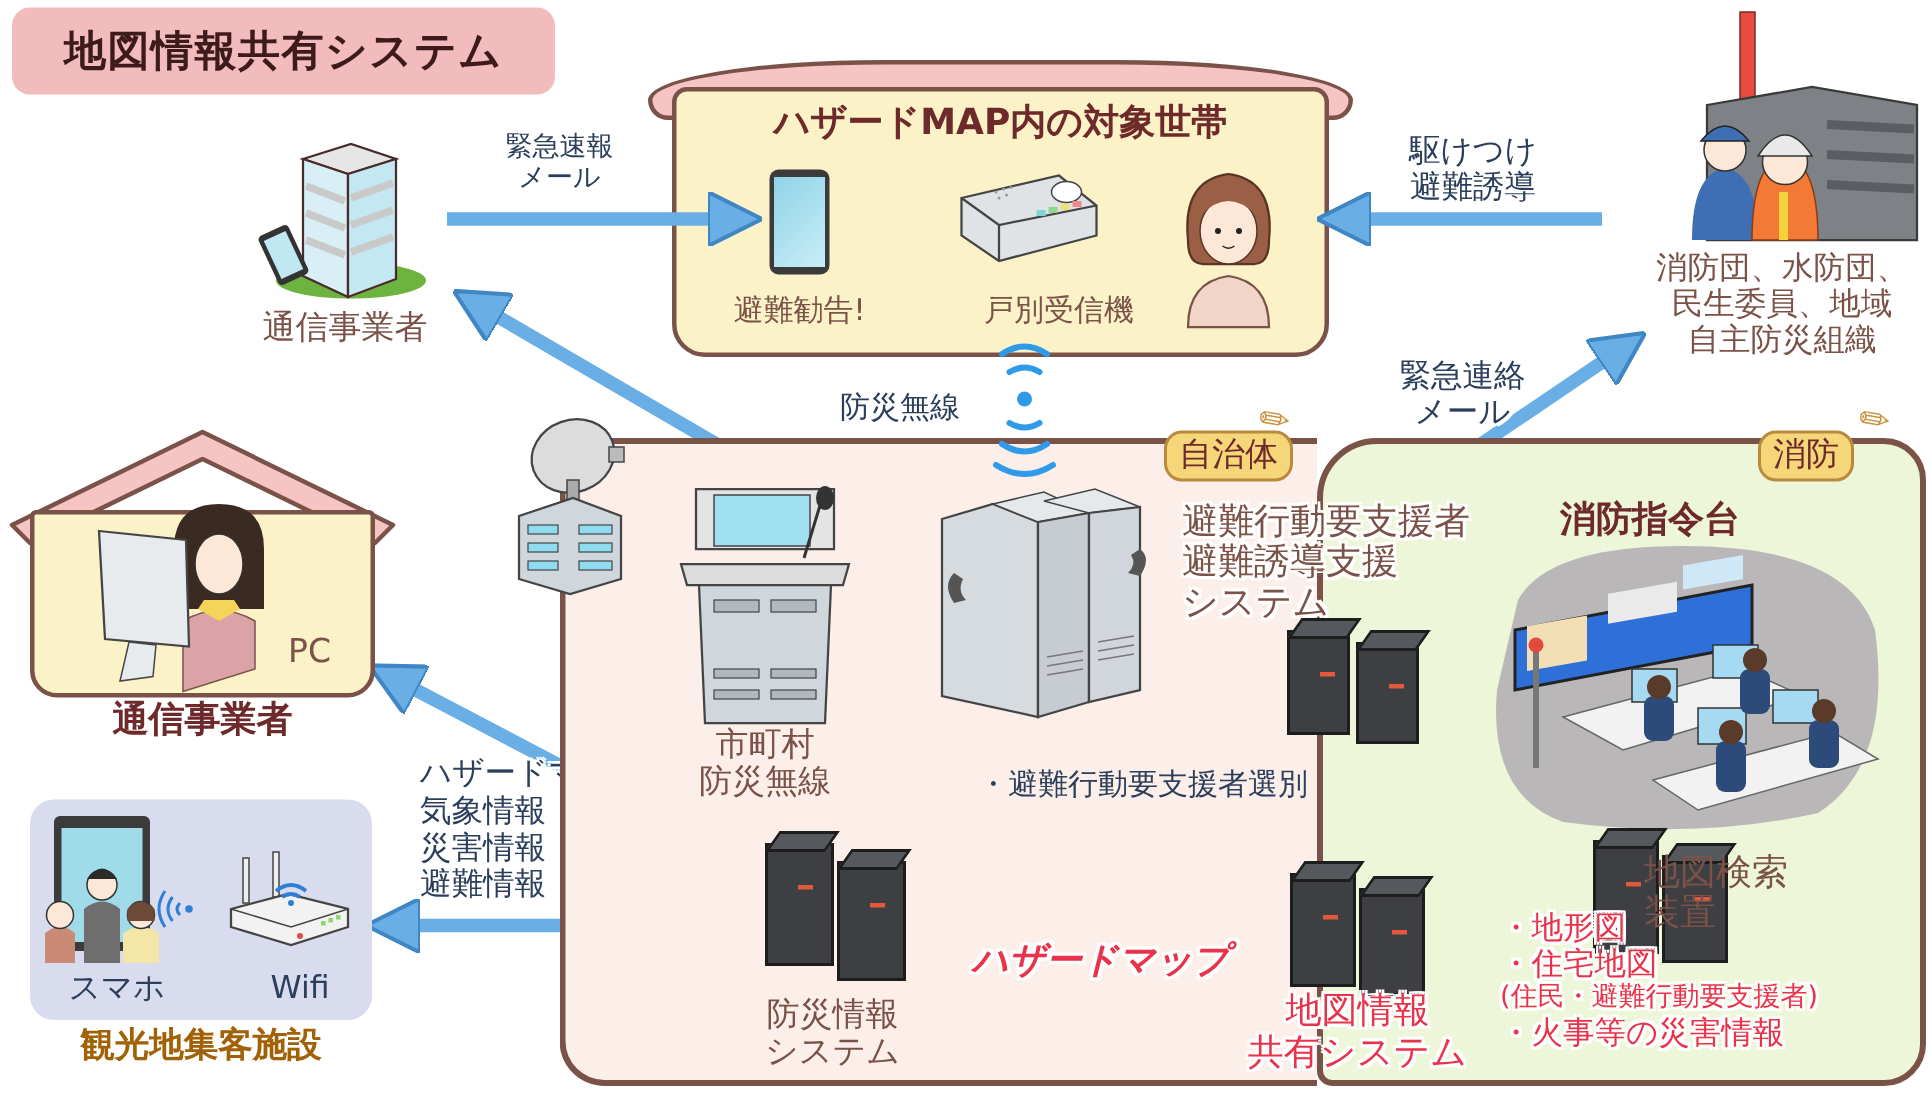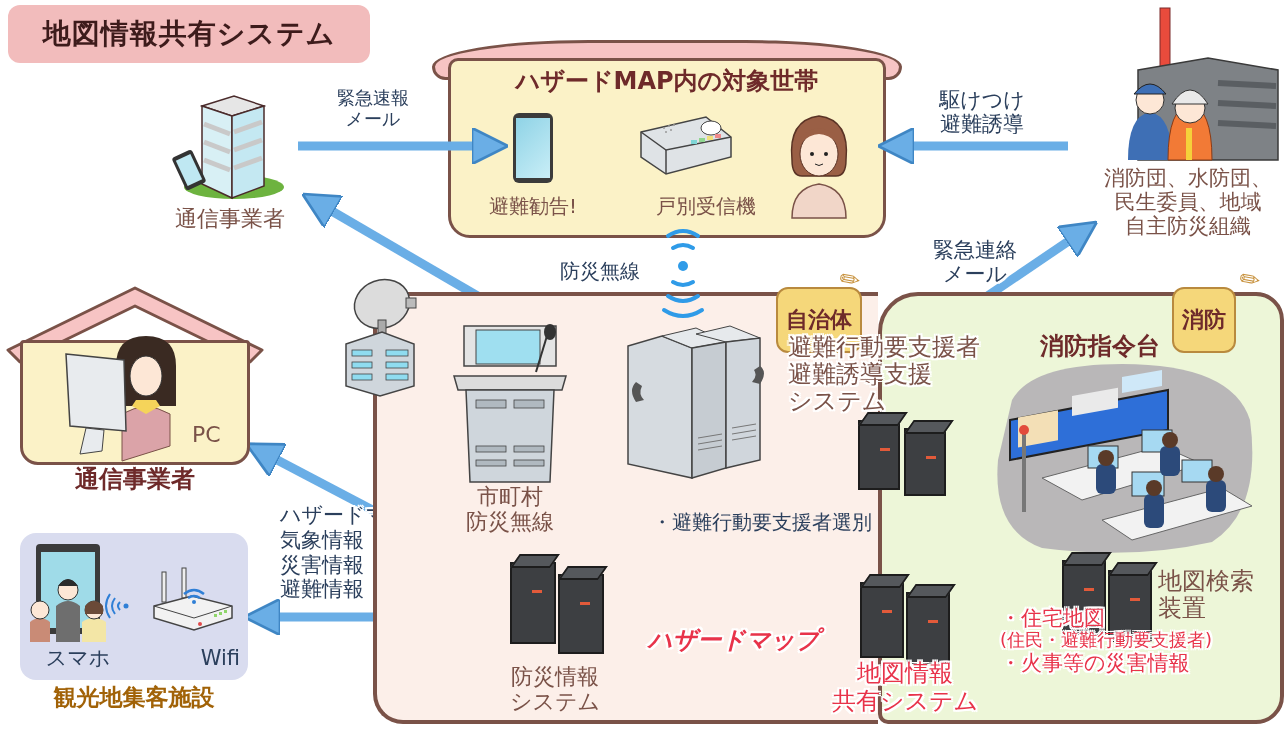--- a/index.html
+++ b/index.html
@@ -29,22 +29,22 @@
     border-radius: 40px 28px 28px 10px; }
   #hazard-house-body { left: 448px; top: 58px; width: 438px; height: 180px; background: #fbf2c7; border: 3px solid #7a5248;
     border-radius: 10px 10px 22px 22px; }
   #hazard-house-roof { left: 432px; top: 40px; width: 470px; height: 40px; background: #f7c4c4; border: 3px solid #7a5248;
     border-radius: 50% 50% 20px 20px / 100% 100% 20px 20px; }
   #general-house-body { left: 20px; top: 340px; width: 230px; height: 125px; background: #fbf2c7; border: 3px solid #7a5248; border-radius: 4px 4px 18px 18px; }
   #general-house-roof { left: 4px; top: 282px; width: 262px; height: 80px; }
   #tourist-box { left: 20px; top: 533px; width: 228px; height: 147px; background: #d9dcef; border-radius: 16px; }
 
   
-  .tag { background: #f5d77a; border: 2px solid #b98a3e; border-radius: 12px; font-size: 22px; font-weight: bold; color: #6e2a2a;
-    padding: 18px 8px; line-height: 1.2; }
+  .tag { background: #f5d77a; border: 2px solid #b98a3e; border-radius: 12px; font-size: 22px; font-weight: normal; color: #6e2a2a;
+    padding: 2px 8px; line-height: 1.2; }
 
   
   .server { position: absolute; width: 36px; height: 56px; background: #3d3f42; border: 2px solid #1d1d1d; }
   .server::after { content: ""; position: absolute; left: 20px; top: 26px; width: 10px; height: 3px; background: #e25a3a; }
   .server::before { content: ""; position: absolute; left: -2px; top: -10px; width: 36px; height: 10px; background: #55585c; border: 2px solid #1d1d1d; transform: skewX(-35deg); transform-origin: bottom left; }
 
   svg { overflow: visible; }
 </style>
 </head>
 <body>
@@ -226,21 +226,21 @@
     <circle cx="42" cy="34" r="2" fill="#2f7fd6"></circle>
     <circle cx="48" cy="56" r="2" fill="#e24b4b"></circle>
     <g fill="#8fd66a">
         <rect x="62" y="46" width="3" height="3"></rect>
         <rect x="67" y="44" width="3" height="3"></rect>
         <rect x="72" y="42" width="3" height="3"></rect>
       </g>
   </svg>
 </div>
 <div class="abs lbl" style="left:28px;top:646px;width:100px;font-size:21px;color:#2b3f5c;">スマホ</div>
-<div class="abs lbl" style="left:160px;top:646px;width:80px;font-size:21px;color:#2b3f5c;text-align:right;">Wifi</div>
+<div class="abs lbl" style="left:160px;top:646px;width:80px;font-size:21px;color:#2b3f5c;">Wifi</div>
 <div class="abs lbl" style="left:20px;top:684px;width:228px;font-size:23px;font-weight:bold;color:#a16207;">観光地集客施設</div>
 
 <div id="jichitai-zone" class="abs"></div>
 <div class="abs tag" style="left:776px;top:287px;">自治体</div>
 <div class="abs" style="left:840px;top:266px;font-size:24px;color:#c8923e;transform:rotate(-35deg);">✎</div>
 
 <div id="shobo-zone" class="abs"></div>
 <div class="abs tag" style="left:1172px;top:287px;">消防</div>
 <div class="abs" style="left:1240px;top:266px;font-size:24px;color:#c8923e;transform:rotate(-35deg);">✎</div>
 
@@ -387,22 +387,23 @@
         <circle cx="162" cy="128" r="8"></circle>
         <circle cx="224" cy="114" r="8"></circle>
       </g>
   </svg>
 </div>
 
 <div class="abs" style="left:1058px;top:546px;width:100px;height:100px;">
   <div class="server" style="left:4px;top:14px;width:44px;height:76px;"></div>
   <div class="server" style="left:50px;top:24px;width:44px;height:72px;"></div>
 </div>
-<div class="abs brown" style="left:1158px;top:568px;font-size:24px;line-height:1.12;">
+<div class="abs brown" style="left:1096px;top:568px;font-size:24px;line-height:1.12;">
   <div>地図検索</div>
   <div>装置</div>
 </div>
 
 <div class="abs red-outline" style="left:1000px;top:606px;font-size:21px;line-height:1.16;">
+  <div>・地形図</div>
   <div>・住宅地図</div>
   <div style="font-size:18px;">(住民・避難行動要支援者)</div>
   <div>・火事等の災害情報</div>
 </div>
 
 </body></html>

